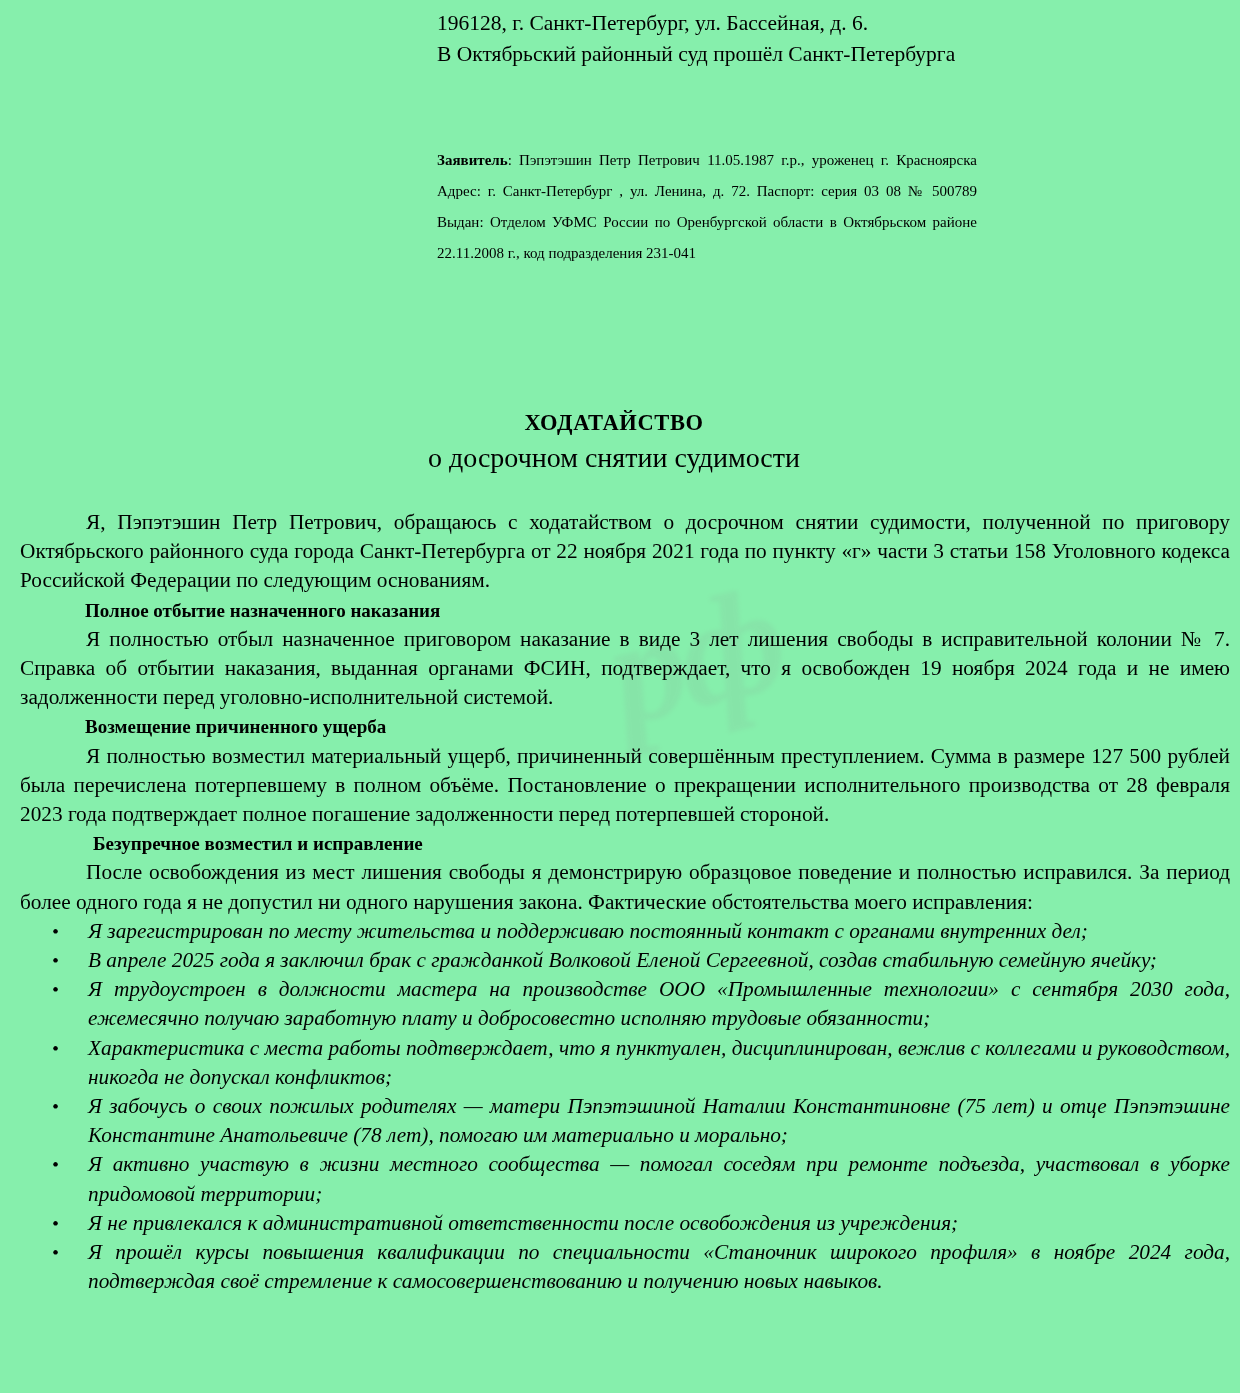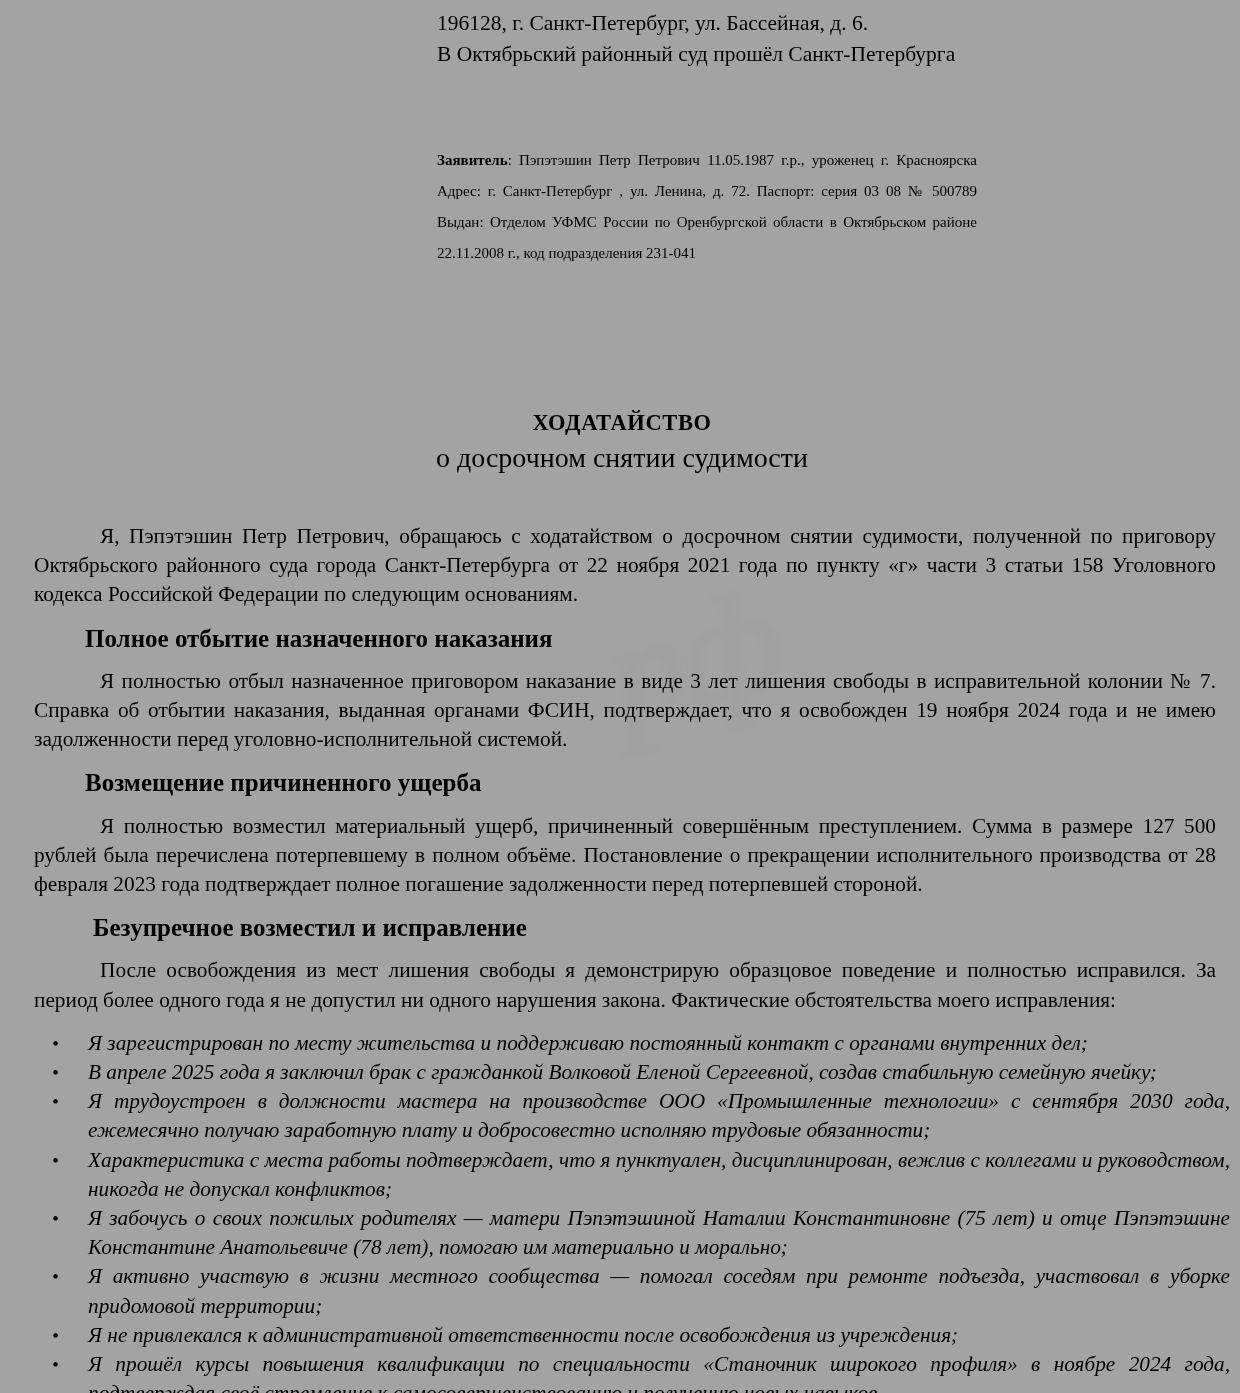--- a/index.html
+++ b/index.html
@@ -9,21 +9,21 @@
     background: #ffffff;
   }
   body {
     font-family: "Liberation Serif", "DejaVu Serif", serif;
     color: #000000;
   }
   .page {
     position: relative;
     width: 1240px;
     height: 1393px;
-    background: #a3a3a3;
+    background: #86efac;
     overflow: hidden;
     box-sizing: border-box;
   }
 
   
   .watermark {
     position: absolute;
     left: 620px;
     top: 560px;
     width: 330px;
@@ -73,21 +73,21 @@
     font-size: 15px;
     line-height: 31px;
     text-align: justify;
     text-align-last: left;
   }
   .applicant-label { font-weight: 700; }
 
   
   .doc-title-wrap {
     position: absolute;
-    left: 16px;
+    left: 8px;
     top: 408px;
     width: 1148px;
     text-align: center;
     padding-left: 32px;
   }
   .doc-title {
     font-size: 22.5px;
     font-weight: 700;
     letter-spacing: 0.6px;
     line-height: 30px;
@@ -102,28 +102,28 @@
   
   .body-block {
     position: absolute;
     left: 20px;
     top: 508px;
     width: 1210px;
     font-size: 21.3px;
     line-height: 29.2px;
   }
   p.para {
-    margin: 14px;
+    margin: 0;
     text-align: justify;
     text-indent: 66px;
     hyphens: none;
   }
   h3.section-heading {
     margin: 0;
-    font-size: 25px;
+    font-size: 19px;
     font-weight: 700;
     line-height: 29.2px;
     text-indent: 65px;
     text-align: left;
   }
   h3.section-heading.wide-indent { text-indent: 73px; }
 
   ul.fact-list {
     margin: 0;
     padding: 0;

